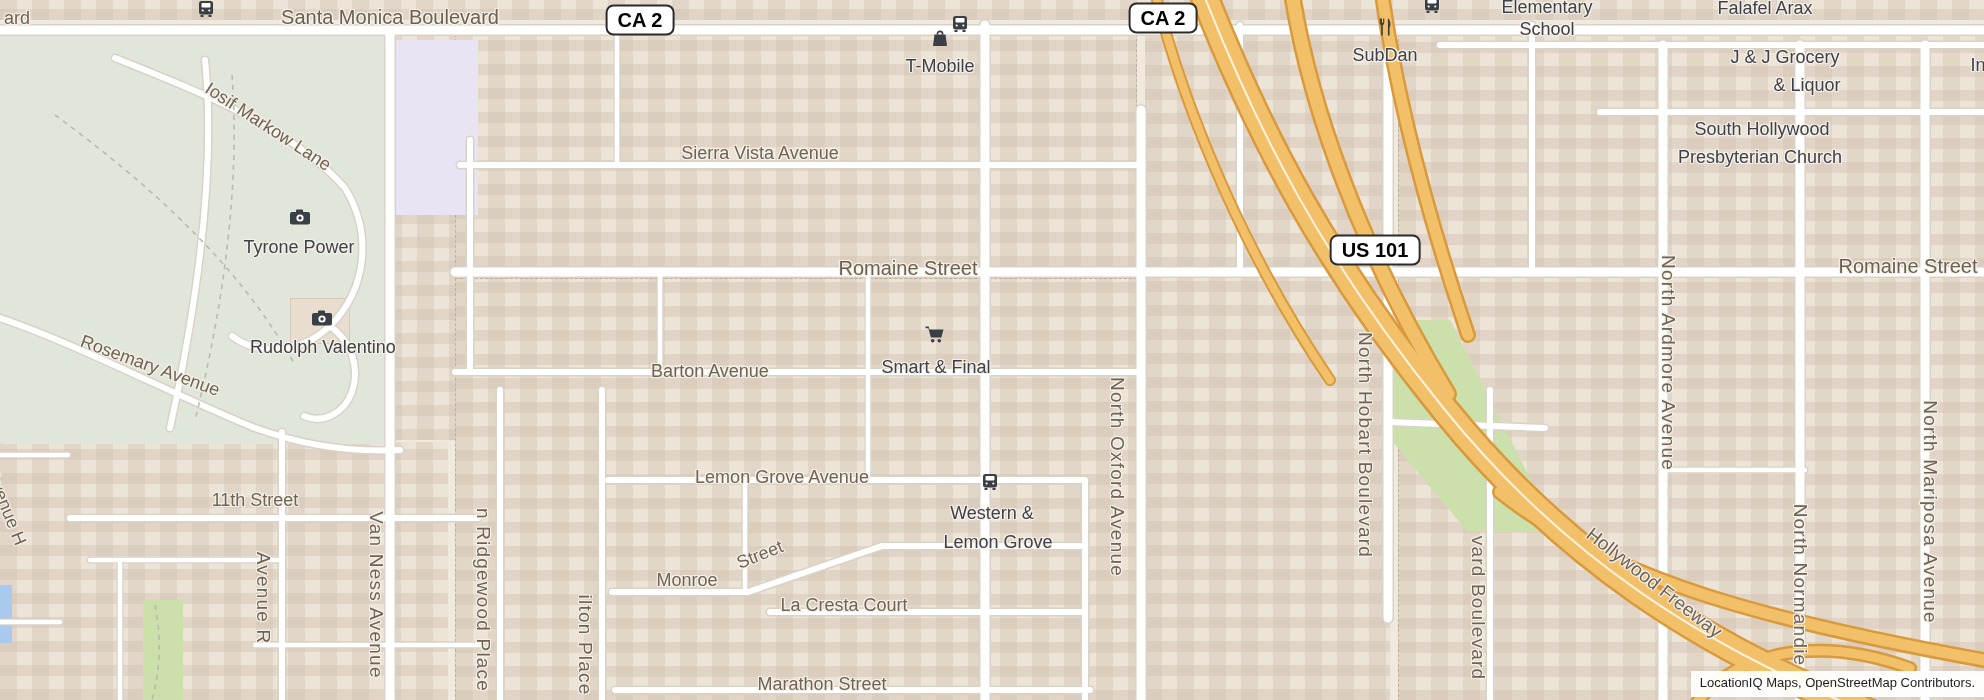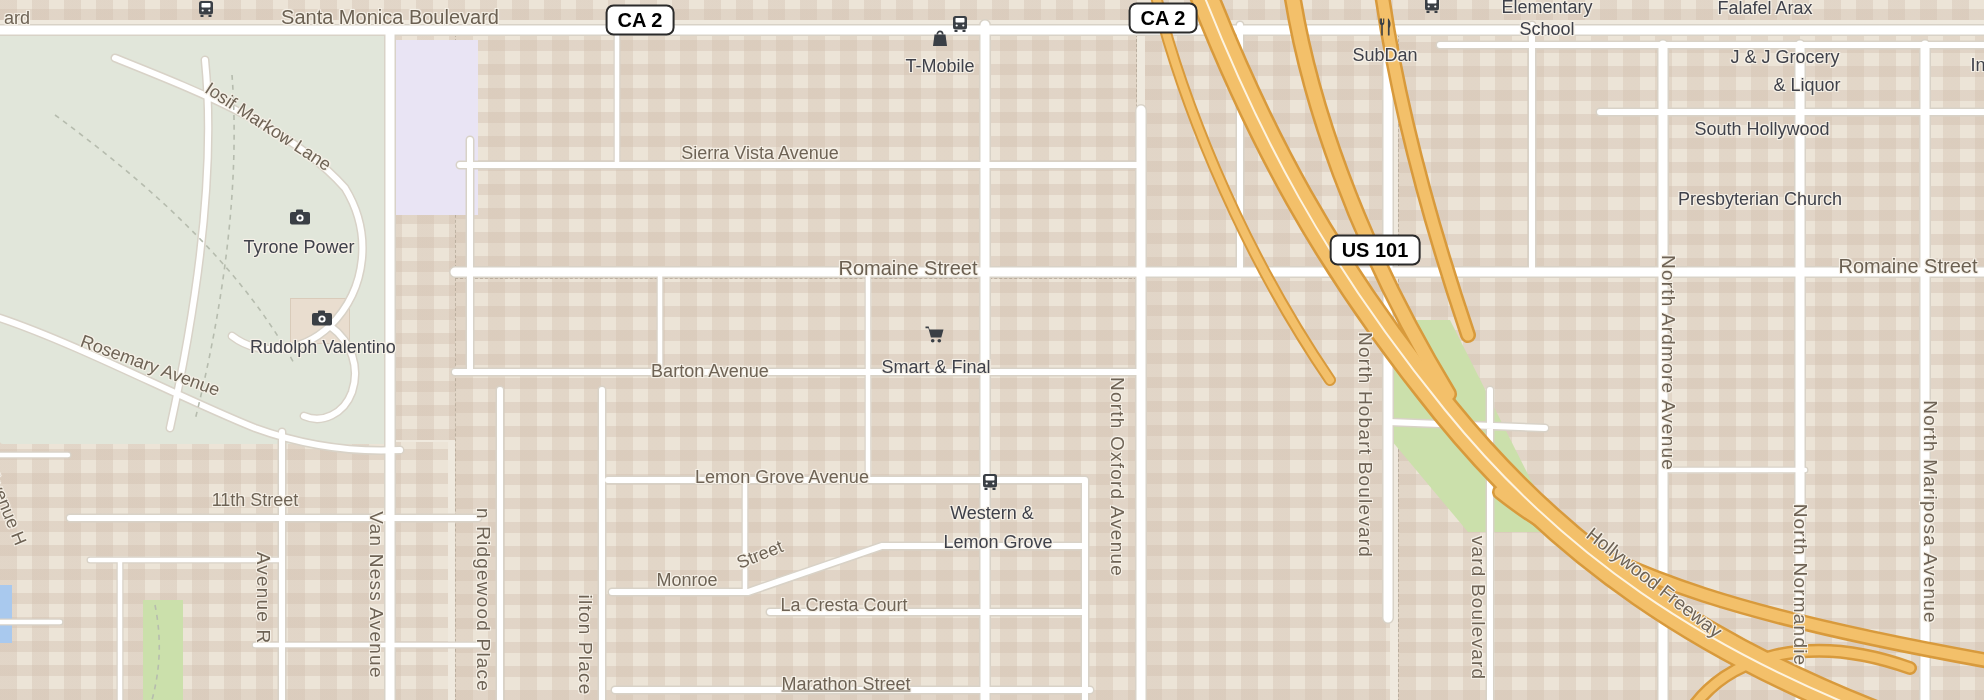--- a/index.html
+++ b/index.html
@@ -184,21 +184,21 @@
   <div class="sl" style="left:17px;top:18px;">ard</div>
   <div class="sl big" style="left:390px;top:17px;">Santa Monica Boulevard</div>
   <div class="sl" style="left:760px;top:153px;">Sierra Vista Avenue</div>
   <div class="sl big" style="left:908px;top:268px;">Romaine Street</div>
   <div class="sl big" style="left:1908px;top:266px;">Romaine Street</div>
   <div class="sl" style="left:690px;top:371px;margin-left:20px;">Barton Avenue</div>
   <div class="sl" style="left:782px;top:477px;">Lemon Grove Avenue</div>
   <div class="sl" style="left:687px;top:580px;">Monroe</div>
   <div class="sl rotm22" style="left:760px;top:555px;">Street</div>
   <div class="sl" style="left:844px;top:605px;">La Cresta Court</div>
-  <div class="sl" style="left:846px;top:684px;text-decoration:underline;">Marathon Street</div>
+  <div class="sl" style="left:822px;top:684px;">Marathon Street</div>
   <div class="sl" style="left:255px;top:500px;">11th Street</div>
   <div class="sl rot33" style="left:268px;top:127px;">Iosif Markow Lane</div>
   <div class="sl rot20" style="left:150px;top:366px;">Rosemary Avenue</div>
   <div class="sl rot38" style="left:1654px;top:583px;">Hollywood Freeway</div>
   <div class="sl rot68" style="left:6px;top:508px;">Avenue H</div>
 
   <div class="vl" style="left:263px;top:598px;">Avenue R</div>
   <div class="vl" style="left:376px;top:595px;">Van Ness Avenue</div>
   <div class="vl" style="left:483px;top:600px;">n Ridgewood Place</div>
   <div class="vl" style="left:585px;top:645px;">ilton Place</div>
@@ -215,17 +215,18 @@
   <div class="pl" style="left:287px;top:247px;margin-left:12px;">Tyrone Power</div>
   <div class="pl" style="left:323px;top:347px;">Rudolph Valentino</div>
   <div class="pl" style="left:992px;top:513px;">Western &amp;</div>
   <div class="pl" style="left:998px;top:542px;">Lemon Grove</div>
   <div class="pl" style="left:1547px;top:7px;">Elementary</div>
   <div class="pl" style="left:1547px;top:29px;">School</div>
   <div class="pl" style="left:1765px;top:8px;">Falafel Arax</div>
   <div class="pl" style="left:1785px;top:57px;">J &amp; J Grocery</div>
   <div class="pl" style="left:1785px;top:85px;padding-left:44px;">&amp; Liquor</div>
   <div class="pl" style="left:1762px;top:129px;">South Hollywood</div>
-  <div class="pl" style="left:1760px;top:157px;margin-top:42px;">Presbyterian Church</div>
+  <div class="pl" style="left:1760px;top:157px;">Presbyterian Church</div>
   <div class="pl" style="left:1978px;top:65px;">In</div>
 
+  <div class="attr">LocationIQ Maps, OpenStreetMap Contributors.</div>
 
 </div>
 
 </body></html>

